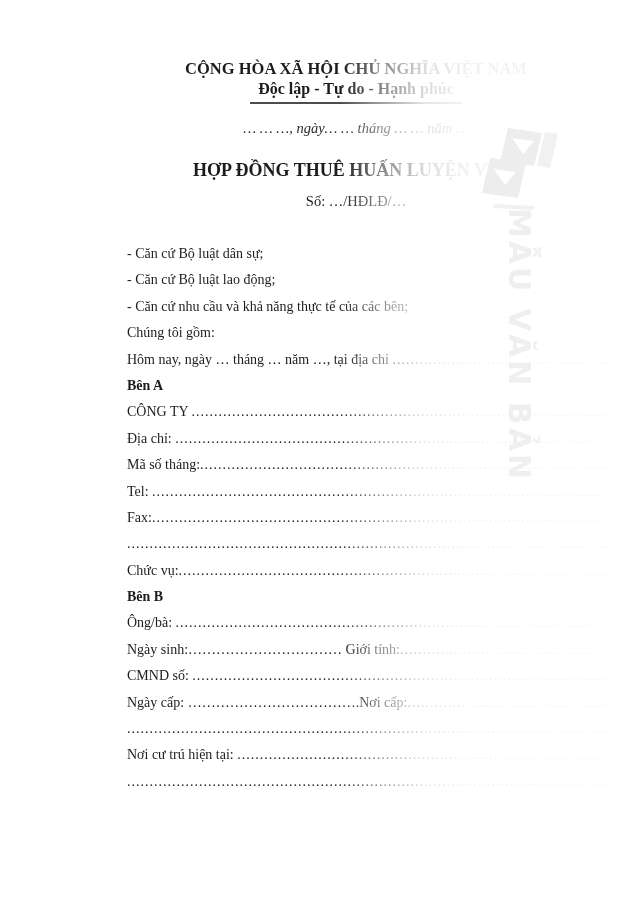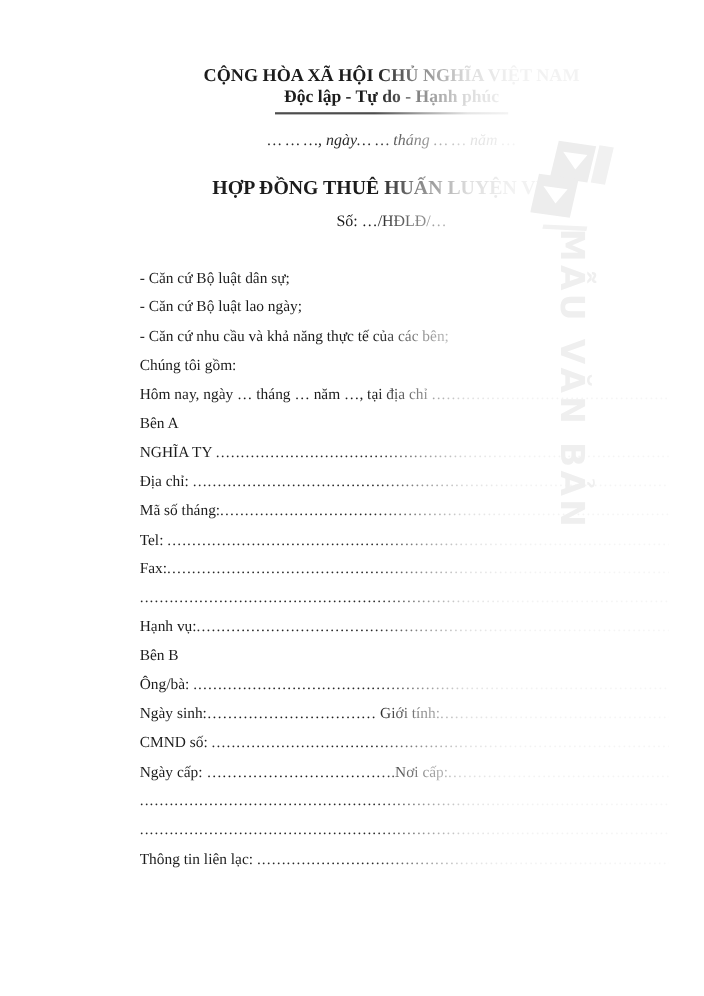--- a/index.html
+++ b/index.html
@@ -14,21 +14,21 @@
   .motto1{top:59px;font-weight:bold;font-size:16.5px;}
   .motto2{top:80px;font-weight:bold;font-size:16px;}
   .divider{position:absolute;top:102px;left:250px;width:212px;height:2px;background:#4d4d4d;}
   .dateline{top:120px;font-style:italic;font-size:14.5px;color:#2a2a2a;}
   .doc-title{top:160px;font-weight:bold;font-size:18px;}
   .doc-number{top:193px;font-size:14.5px;}
   
   .lines{position:absolute;top:241px;left:127px;width:481px;}
   .line{display:flex;height:26.4px;line-height:26.4px;font-size:14px;overflow:hidden;}
   .line .label{white-space:pre;}
-  .line.bold .label{font-weight:normal;}
+  .line.bold .label{font-weight:bold;}
   .line .dots{flex:1;overflow:hidden;white-space:nowrap;letter-spacing:1px;color:#262626;}
   
   .fade{
     position:absolute;top:0;left:340px;width:300px;height:905px;z-index:2;
     background:linear-gradient(to right,
       rgba(255,255,255,0) 0px,
       rgba(255,255,255,0.50) 45px,
       rgba(255,255,255,0.85) 85px,
       rgba(255,255,255,0.94) 125px,
       rgba(255,255,255,0.96) 300px);
@@ -53,37 +53,37 @@
     <div class="hline motto2">Độc lập - Tự do - Hạnh phúc</div>
     <div class="divider"></div>
     <div class="hline dateline">… … …, ngày… … tháng … … năm …</div>
     <div class="hline doc-title">HỢP ĐỒNG THUÊ HUẤN LUYỆN VIÊN</div>
     <div class="hline doc-number">Số: …/HĐLĐ/…</div>
     <div class="lines">
         <div class="line">
           <span class="label">- Căn cứ Bộ luật dân sự;</span>
         </div>
         <div class="line">
-          <span class="label">- Căn cứ Bộ luật lao ngày;</span>
+          <span class="label">- Căn cứ Bộ luật lao động;</span>
         </div>
         <div class="line">
           <span class="label">- Căn cứ nhu cầu và khả năng thực tế của các bên;</span>
         </div>
         <div class="line">
           <span class="label">Chúng tôi gồm:</span>
         </div>
         <div class="line">
           <span class="label">Hôm nay, ngày … tháng … năm …, tại địa chỉ </span>
           <span class="dots">........................................................................................................................................................................................</span>
         </div>
         <div class="line bold">
           <span class="label">Bên A</span>
         </div>
         <div class="line">
-          <span class="label">NGHĨA TY </span>
+          <span class="label">CÔNG TY </span>
           <span class="dots">........................................................................................................................................................................................</span>
         </div>
         <div class="line">
           <span class="label">Địa chỉ: </span>
           <span class="dots">........................................................................................................................................................................................</span>
         </div>
         <div class="line">
           <span class="label">Mã số tháng:</span>
           <span class="dots">........................................................................................................................................................................................</span>
         </div>
@@ -92,21 +92,21 @@
           <span class="dots">........................................................................................................................................................................................</span>
         </div>
         <div class="line">
           <span class="label">Fax:</span>
           <span class="dots">........................................................................................................................................................................................</span>
         </div>
         <div class="line">
           <span class="dots">........................................................................................................................................................................................</span>
         </div>
         <div class="line">
-          <span class="label">Hạnh vụ:</span>
+          <span class="label">Chức vụ:</span>
           <span class="dots">........................................................................................................................................................................................</span>
         </div>
         <div class="line bold">
           <span class="label">Bên B</span>
         </div>
         <div class="line">
           <span class="label">Ông/bà: </span>
           <span class="dots">........................................................................................................................................................................................</span>
         </div>
         <div class="line">
@@ -118,24 +118,24 @@
           <span class="dots">........................................................................................................................................................................................</span>
         </div>
         <div class="line">
           <span class="label">Ngày cấp: ……………………………….Nơi cấp:</span>
           <span class="dots">........................................................................................................................................................................................</span>
         </div>
         <div class="line">
           <span class="dots">........................................................................................................................................................................................</span>
         </div>
         <div class="line">
+          <span class="label">Nơi cư trú hiện tại: </span>
           <span class="dots">........................................................................................................................................................................................</span>
         </div>
         <div class="line">
-          <span class="label">Thông tin liên lạc: </span>
           <span class="dots">........................................................................................................................................................................................</span>
         </div>
       </div>
   </div>
 
   <div class="fade"></div>
 
   <div class="wm-logo">
     <svg width="85" height="85" viewBox="0 0 85 85" xmlns="http://www.w3.org/2000/svg">
       <polygon points="26,2 60,7 52,40 18,35" fill="#ededed"></polygon>

